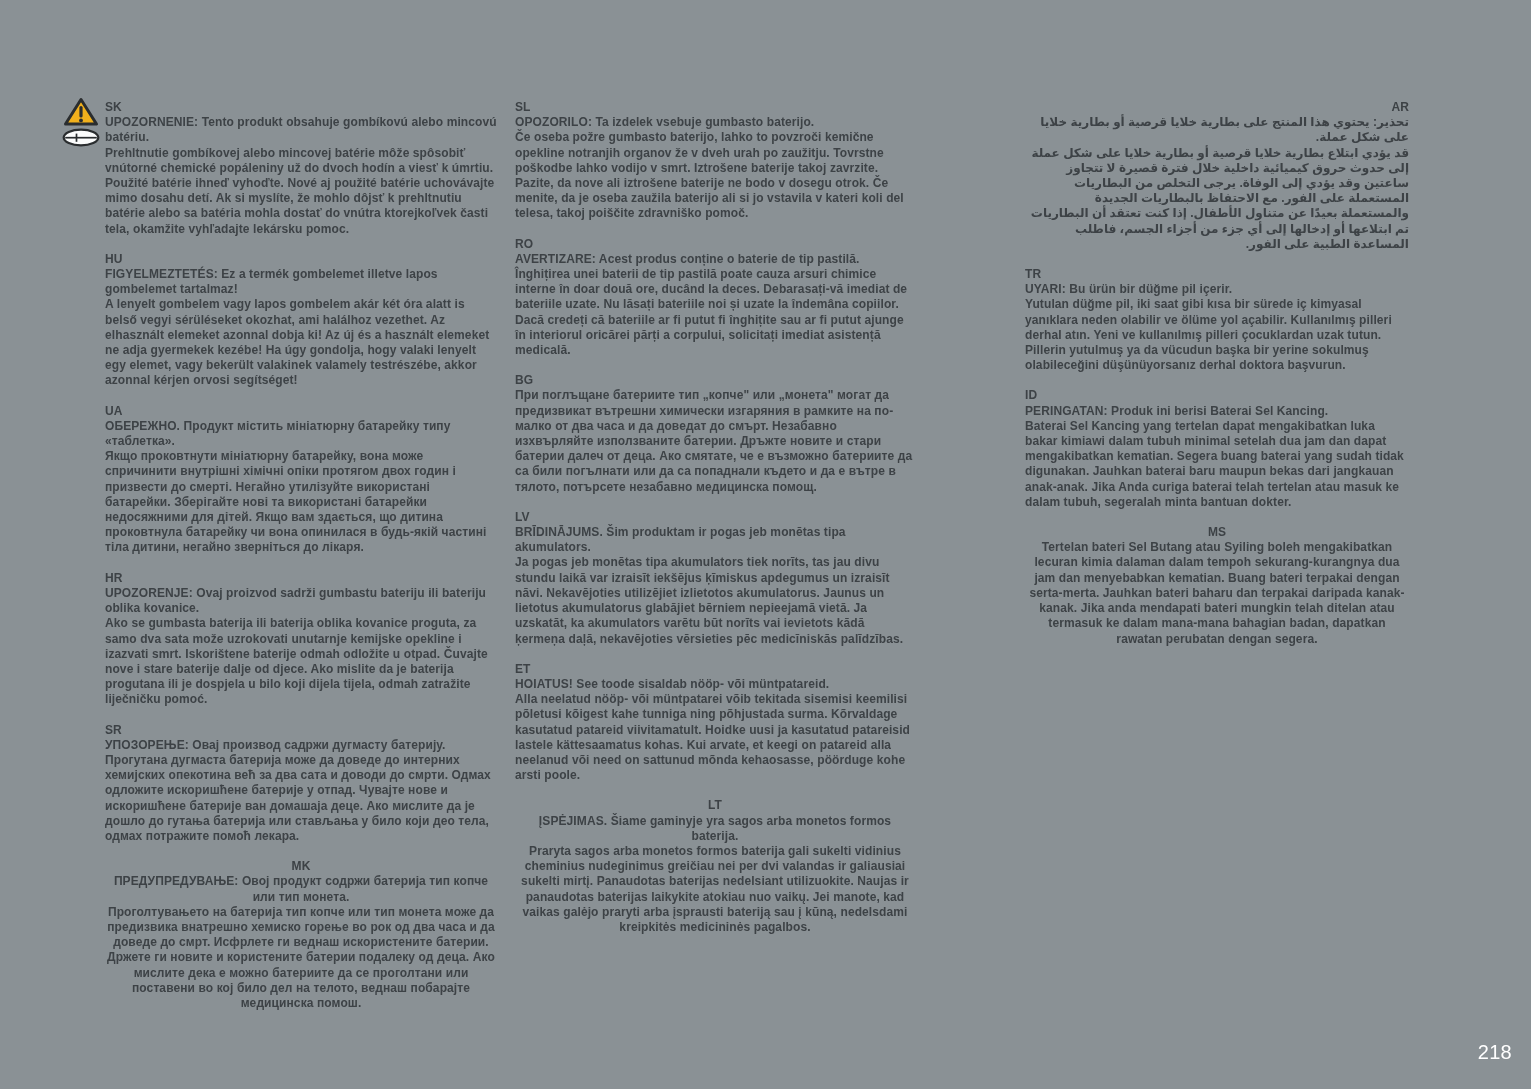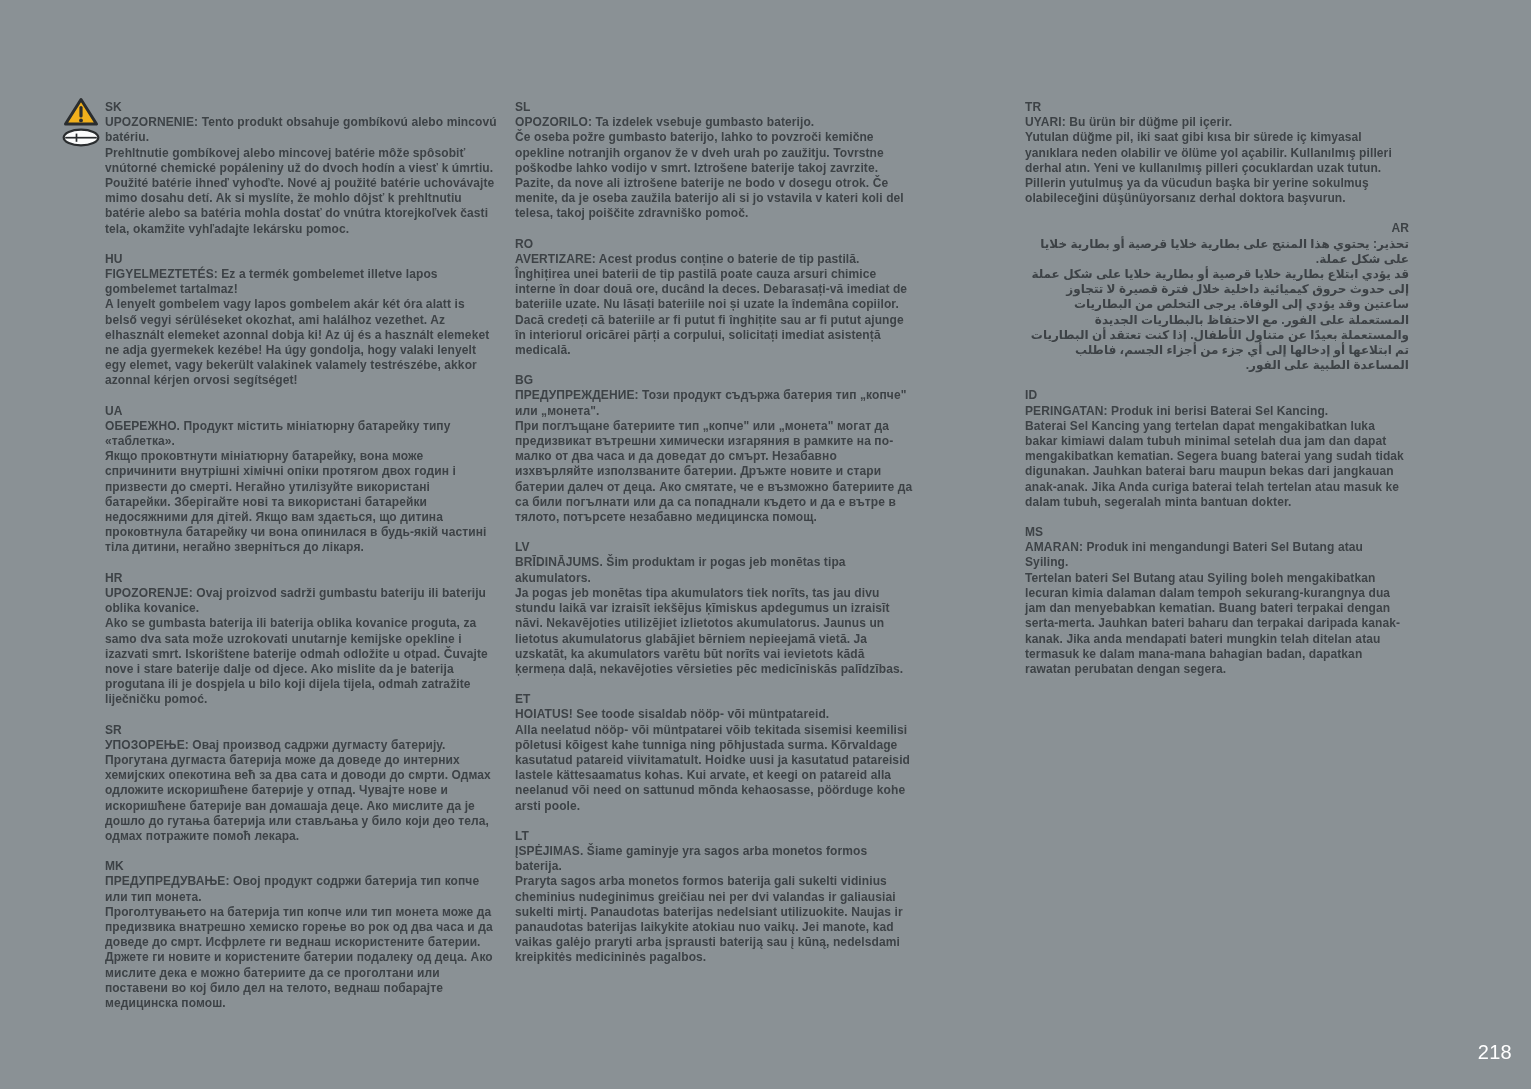--- a/index.html
+++ b/index.html
@@ -35,21 +35,21 @@
     top: 100px;
     font-size: 12px;
     line-height: 15.2px;
     letter-spacing: 0.1px;
     font-weight: bold;
   }
   .col-1 { left: 105px; width: 392px; }
   .col-2 { left: 515px; width: 400px; }
   .col-3 { left: 1025px; width: 384px; }
   .section { margin-bottom: 15px; }
-  .section:last-child { margin-bottom: 0; }
+  .section:last-child { margin-bottom: 0; text-align: center; }
   .code, .title, .body { white-space: pre-wrap; }
   .rtl {
     direction: rtl;
     text-align: right;
     unicode-bidi: embed;
   }
   .page-number {
     position: absolute;
     right: 19px;
     bottom: 25px;
@@ -115,58 +115,56 @@
       <div class="title">OPOZORILO: Ta izdelek vsebuje gumbasto baterijo.</div>
       <div class="body">Če oseba požre gumbasto baterijo, lahko to povzroči kemične opekline notranjih organov že v dveh urah po zaužitju. Tovrstne poškodbe lahko vodijo v smrt. Iztrošene baterije takoj zavrzite. Pazite, da nove ali iztrošene baterije ne bodo v dosegu otrok. Če menite, da je oseba zaužila baterijo ali si jo vstavila v kateri koli del telesa, takoj poiščite zdravniško pomoč.</div>
     </div>
     <div class="section">
       <div class="code">RO</div>
       <div class="title">AVERTIZARE: Acest produs conține o baterie de tip pastilă.</div>
       <div class="body">Înghițirea unei baterii de tip pastilă poate cauza arsuri chimice interne în doar două ore, ducând la deces. Debarasați-vă imediat de bateriile uzate. Nu lăsați bateriile noi și uzate la îndemâna copiilor. Dacă credeți că bateriile ar fi putut fi înghițite sau ar fi putut ajunge în interiorul oricărei părți a corpului, solicitați imediat asistență medicală.</div>
     </div>
     <div class="section">
       <div class="code">BG</div>
-      <div class="title">ПРЕДУПРЕЖДЕНИЕ: Този продукт съдържа батерия тип „копче" или „монета".</div>
       <div class="body">При поглъщане батериите тип „копче" или „монета" могат да предизвикат вътрешни химически изгаряния в рамките на по-малко от два часа и да доведат до смърт. Незабавно изхвърляйте използваните батерии. Дръжте новите и стари батерии далеч от деца. Ако смятате, че е възможно батериите да са били погълнати или да са попаднали където и да е вътре в тялото, потърсете незабавно медицинска помощ.</div>
     </div>
     <div class="section">
       <div class="code">LV</div>
       <div class="title">BRĪDINĀJUMS. Šim produktam ir pogas jeb monētas tipa akumulators.</div>
       <div class="body">Ja pogas jeb monētas tipa akumulators tiek norīts, tas jau divu stundu laikā var izraisīt iekšējus ķīmiskus apdegumus un izraisīt nāvi. Nekavējoties utilizējiet izlietotos akumulatorus. Jaunus un lietotus akumulatorus glabājiet bērniem nepieejamā vietā. Ja uzskatāt, ka akumulators varētu būt norīts vai ievietots kādā ķermeņa daļā, nekavējoties vērsieties pēc medicīniskās palīdzības.</div>
     </div>
     <div class="section">
       <div class="code">ET</div>
       <div class="title">HOIATUS! See toode sisaldab nööp- või müntpatareid.</div>
       <div class="body">Alla neelatud nööp- või müntpatarei võib tekitada sisemisi keemilisi põletusi kõigest kahe tunniga ning põhjustada surma. Kõrvaldage kasutatud patareid viivitamatult. Hoidke uusi ja kasutatud patareisid lastele kättesaamatus kohas. Kui arvate, et keegi on patareid alla neelanud või need on sattunud mõnda kehaosasse, pöörduge kohe arsti poole.</div>
     </div>
     <div class="section">
       <div class="code">LT</div>
       <div class="title">ĮSPĖJIMAS. Šiame gaminyje yra sagos arba monetos formos baterija.</div>
       <div class="body">Praryta sagos arba monetos formos baterija gali sukelti vidinius cheminius nudeginimus greičiau nei per dvi valandas ir galiausiai sukelti mirtį. Panaudotas baterijas nedelsiant utilizuokite. Naujas ir panaudotas baterijas laikykite atokiau nuo vaikų. Jei manote, kad vaikas galėjo praryti arba įsprausti bateriją sau į kūną, nedelsdami kreipkitės medicininės pagalbos.</div>
     </div>
   </div>
 
   <div class="col col-3">
+    <div class="section rtl" dir="rtl">
+      <div class="code">AR</div>
+      <div class="title">تحذير: يحتوي هذا المنتج على بطارية خلايا قرصية أو بطارية خلايا على شكل عملة.</div>
+      <div class="body">قد يؤدي ابتلاع بطارية خلايا قرصية أو بطارية خلايا على شكل عملة إلى حدوث حروق كيميائية داخلية خلال فترة قصيرة لا تتجاوز ساعتين وقد يؤدي إلى الوفاة. يرجى التخلص من البطاريات المستعملة على الفور. مع الاحتفاظ بالبطاريات الجديدة والمستعملة بعيدًا عن متناول الأطفال. إذا كنت تعتقد أن البطاريات تم ابتلاعها أو إدخالها إلى أي جزء من أجزاء الجسم، فاطلب المساعدة الطبية على الفور.</div>
+    </div>
     <div class="section">
       <div class="code">TR</div>
       <div class="title">UYARI: Bu ürün bir düğme pil içerir.</div>
       <div class="body">Yutulan düğme pil, iki saat gibi kısa bir sürede iç kimyasal yanıklara neden olabilir ve ölüme yol açabilir. Kullanılmış pilleri derhal atın. Yeni ve kullanılmış pilleri çocuklardan uzak tutun. Pillerin yutulmuş ya da vücudun başka bir yerine sokulmuş olabileceğini düşünüyorsanız derhal doktora başvurun.</div>
-    </div>
-    <div class="section rtl" dir="rtl">
-      <div class="code">AR</div>
-      <div class="title">تحذير: يحتوي هذا المنتج على بطارية خلايا قرصية أو بطارية خلايا على شكل عملة.</div>
-      <div class="body">قد يؤدي ابتلاع بطارية خلايا قرصية أو بطارية خلايا على شكل عملة إلى حدوث حروق كيميائية داخلية خلال فترة قصيرة لا تتجاوز ساعتين وقد يؤدي إلى الوفاة. يرجى التخلص من البطاريات المستعملة على الفور. مع الاحتفاظ بالبطاريات الجديدة والمستعملة بعيدًا عن متناول الأطفال. إذا كنت تعتقد أن البطاريات تم ابتلاعها أو إدخالها إلى أي جزء من أجزاء الجسم، فاطلب المساعدة الطبية على الفور.</div>
     </div>
     <div class="section">
       <div class="code">ID</div>
       <div class="title">PERINGATAN: Produk ini berisi Baterai Sel Kancing.</div>
       <div class="body">Baterai Sel Kancing yang tertelan dapat mengakibatkan luka bakar kimiawi dalam tubuh minimal setelah dua jam dan dapat mengakibatkan kematian. Segera buang baterai yang sudah tidak digunakan. Jauhkan baterai baru maupun bekas dari jangkauan anak-anak. Jika Anda curiga baterai telah tertelan atau masuk ke dalam tubuh, segeralah minta bantuan dokter.</div>
     </div>
     <div class="section">
       <div class="code">MS</div>
-      <div class="title">AMARAN: Produk ini mengandungi Bateri Sel Butang atau Syiling.</div>
       <div class="body">Tertelan bateri Sel Butang atau Syiling boleh mengakibatkan lecuran kimia dalaman dalam tempoh sekurang-kurangnya dua jam dan menyebabkan kematian. Buang bateri terpakai dengan serta-merta. Jauhkan bateri baharu dan terpakai daripada kanak-kanak. Jika anda mendapati bateri mungkin telah ditelan atau termasuk ke dalam mana-mana bahagian badan, dapatkan rawatan perubatan dengan segera.</div>
     </div>
   </div>
 
   <div class="page-number">218</div>
 
 </div>
 
 </body></html>

